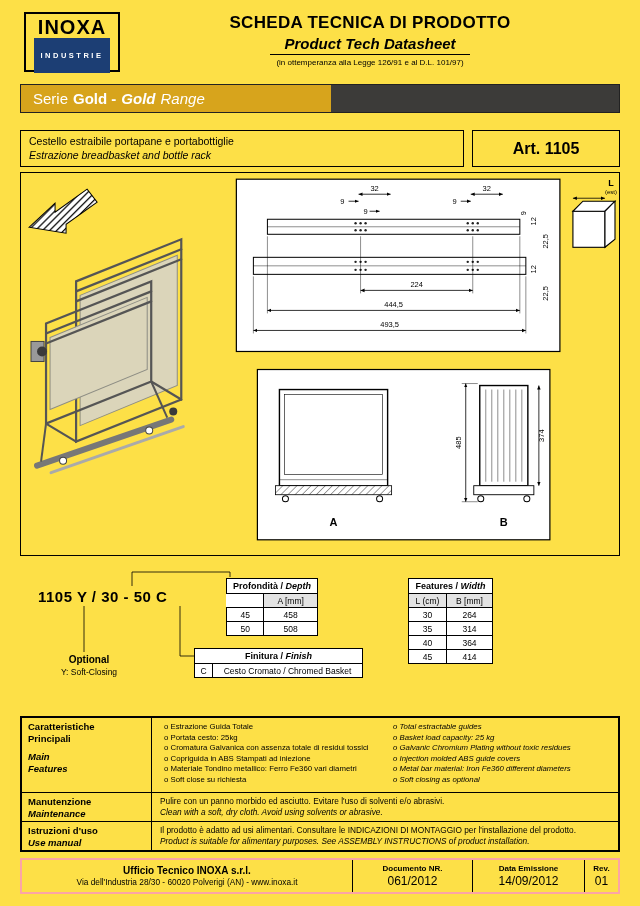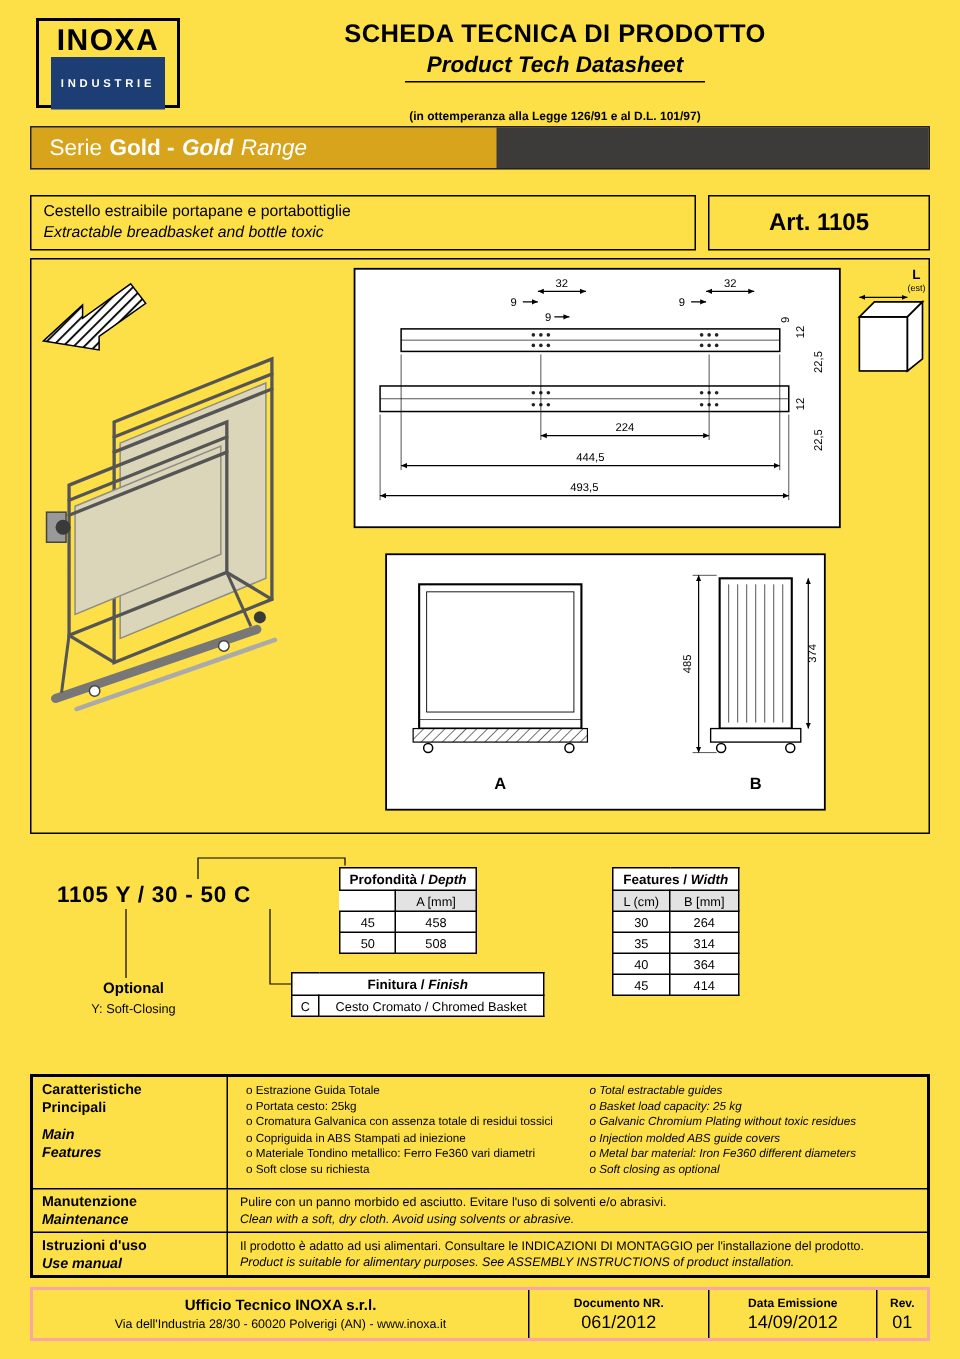--- a/index.html
+++ b/index.html
@@ -14,21 +14,21 @@
   .logo-box{width:96px;height:60px;border:2.5px solid #000;margin-left:4px;margin-top:4px;
     display:flex;flex-direction:column;align-items:center;justify-content:center;padding:2px;}
   .logo-rule{width:82%;height:2px;background:#000;margin:1px 0;}
   .logo-name{font-size:20px;font-weight:900;letter-spacing:1px;line-height:22px;}
   .logo-sub{background:var(--navy);color:#fff;font-size:7.5px;font-weight:bold;letter-spacing:2.5px;
     padding:13px 4px;width:86%;text-align:center;}
   .title-block{flex:1;display:flex;flex-direction:column;align-items:center;padding-top:5px;}
   .doc-title{font-size:17px;font-weight:bold;letter-spacing:.3px;}
   .doc-subtitle{font-size:15px;font-weight:bold;font-style:italic;border-bottom:1.5px solid #000;
     padding:1px 14px 2px 14px;margin-top:1px;}
-  .doc-law{font-size:8px;font-weight:bold;margin-top:18px;}
+  .doc-law{font-size:8px;font-weight:normal;margin-top:3px;}
 
   
   .banner{position:absolute;left:20px;top:84px;width:600px;height:29px;border:1px solid #222;
     background:var(--gold);display:flex;}
   .banner-left{flex:1;display:flex;align-items:center;padding-left:12px;color:#fff;font-size:15px;white-space:nowrap;}
   .banner-left span{margin-right:5px;}
   .b-serie{font-weight:normal;}
   .b-gold{font-weight:bold;}
   .b-goldi{font-weight:bold;font-style:italic;}
   .b-range{font-style:italic;}
@@ -125,21 +125,21 @@
       <span class="b-gold">Gold -</span>
       <span class="b-goldi">Gold</span>
       <span class="b-range">Range</span>
     </div>
     <div class="banner-right"></div>
   </div>
 
   <div class="product-row">
     <div class="desc-box">
       <div class="desc-it">Cestello estraibile portapane e portabottiglie</div>
-      <div class="desc-en">Extractable breadbasket and bottle toxic</div>
+      <div class="desc-en">Estrazione breadbasket and bottle rack</div>
     </div>
     <div class="art-box">
       <span>Art. 1105</span>
     </div>
   </div>
 
   <div class="drawing-box">
     <svg viewBox="0 0 597 381">
       <defs>
         <pattern id="hatchArrow" width="5" height="5" patternUnits="userSpaceOnUse" patternTransform="rotate(45)">

